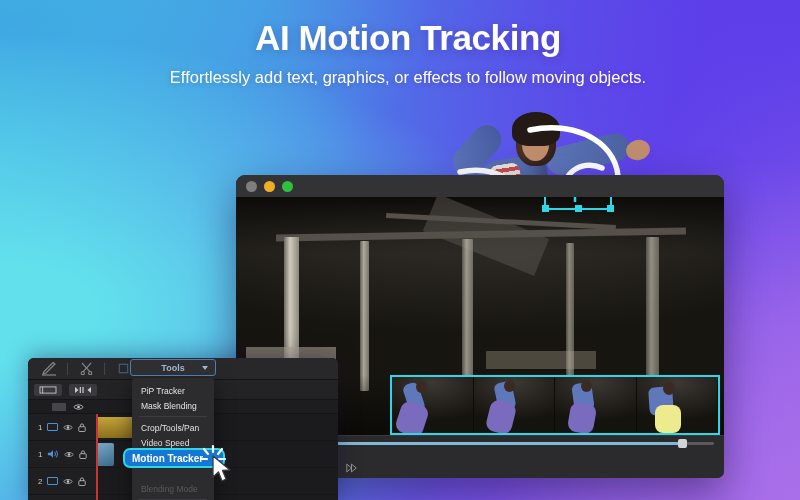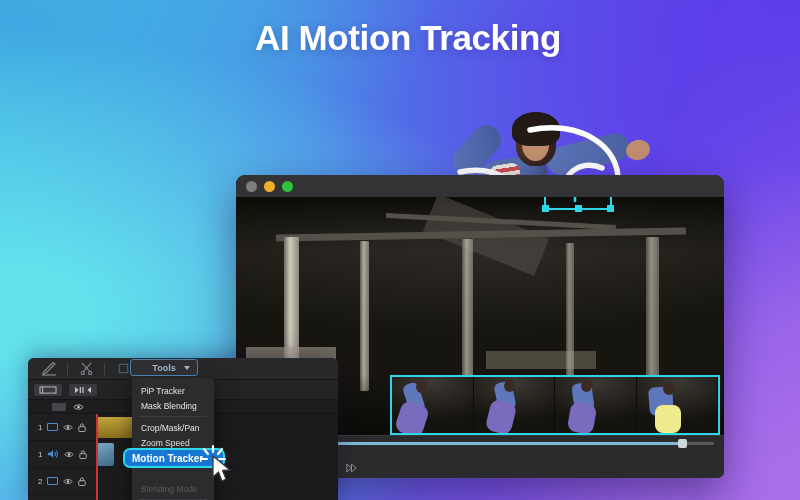--- a/index.html
+++ b/index.html
@@ -166,21 +166,21 @@
   #redline { position:absolute; left:68px; top:56px; bottom:0; width:1.5px; background:#c33; z-index:3; }
 
   .clipA { position:absolute; left:0; top:3px; height:21px; width:56px;
     background:linear-gradient(180deg,#c3a33a,#8a6f1e); border-radius:2px; }
   .clipB { position:absolute; left:0; top:2px; height:23px; width:18px;
     background:linear-gradient(160deg,#7aa7c5,#3d6a8a); border-radius:2px;
     overflow:hidden; }
 
   
   #toolsbtn {
-    position:absolute; left:130px; top:359px; width:68px; height:17px; z-index:14;
+    position:absolute; left:130px; top:359px; width:86px; height:17px; z-index:14;
     background:#2e2e33; border:1px solid #4a7fb0; border-radius:3px;
     display:flex; align-items:center; justify-content:center; gap:0;
   }
   #toolsbtn span.lbl { color:#9fb6cc; font-size:9px; font-weight:bold; }
   #toolsbtn .chev { position:absolute; right:7px; top:6px;
     border-left:3.5px solid transparent; border-right:3.5px solid transparent;
     border-top:4px solid #9fb6cc; }
 
   #menu {
     position:absolute; left:132px; top:378px; width:82px; z-index:13;
@@ -201,20 +201,21 @@
   #clickfx { position:absolute; left:199px; top:444px; width:28px; height:26px; z-index:17; }
   #cursor { position:absolute; left:211px; top:455px; width:22px; height:30px; z-index:18; }
 </style>
 </head>
 <body>
 
 <div id="bg"></div>
 
 <div id="hero">
   <h1>AI Motion Tracking</h1>
+  <p>Effortlessly add text, graphics, or effects to follow moving objects.</p>
 </div>
 
 <div class="performer" id="perf-legs"></div>
 <div class="performer" id="perf-legs2"></div>
 <div class="performer" id="perf-shoe"></div>
 <div class="performer" id="perf-yellow"></div>
 <div class="performer" id="perf-armL"></div>
 <div class="performer" id="perf-torso"></div>
 <div class="performer" id="perf-shirt"></div>
 <div class="performer" id="perf-armR"></div>
@@ -439,22 +440,22 @@
   <div class="track">
     <div class="hdr"></div>
     <div class="lane"></div>
   </div>
 </div>
 
 <div id="menu">
   <div class="mi">PiP Tracker</div>
   <div class="mi">Mask Blending</div>
   <div class="msep"></div>
-  <div class="mi">Crop/Mask/Pan</div>
-  <div class="mi">Zoom Speed</div>
+  <div class="mi">Crop/Tools/Pan</div>
+  <div class="mi">Video Speed</div>
   <div class="mi dim">Video in Reverse</div>
   <div class="mi" style="visibility:hidden">Motion Tracker</div>
   <div class="mi dim">Blending Mode</div>
   <div class="msep"></div>
 
 </div>
 
 <div id="toolsbtn">
   <span class="lbl">Tools</span>
   <span class="chev"></span>

